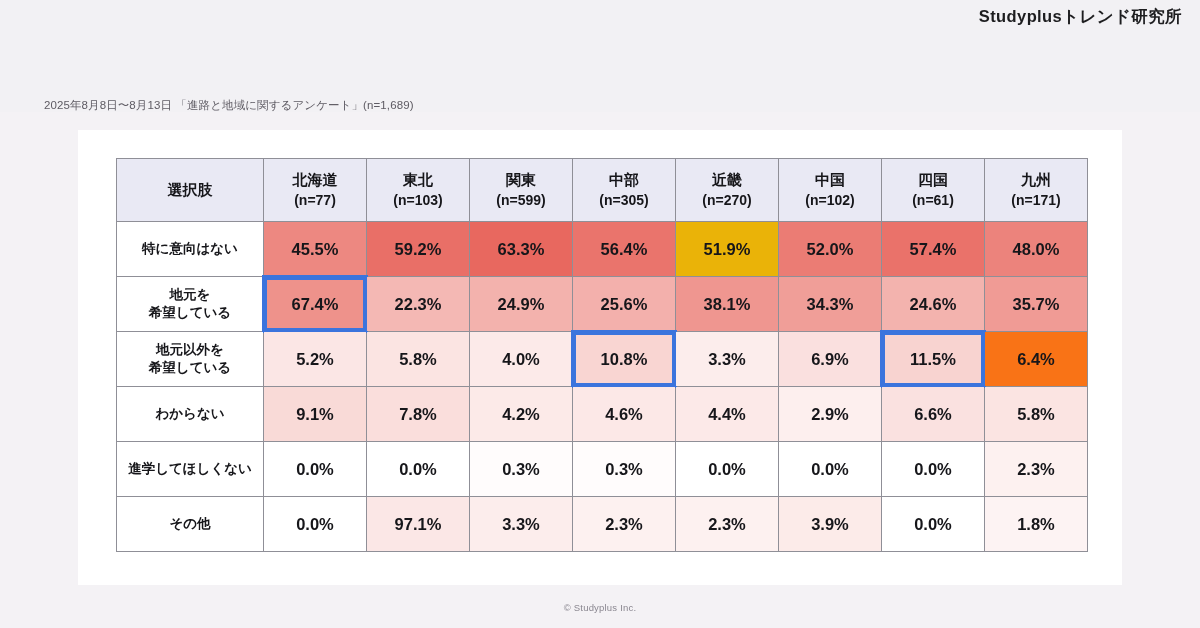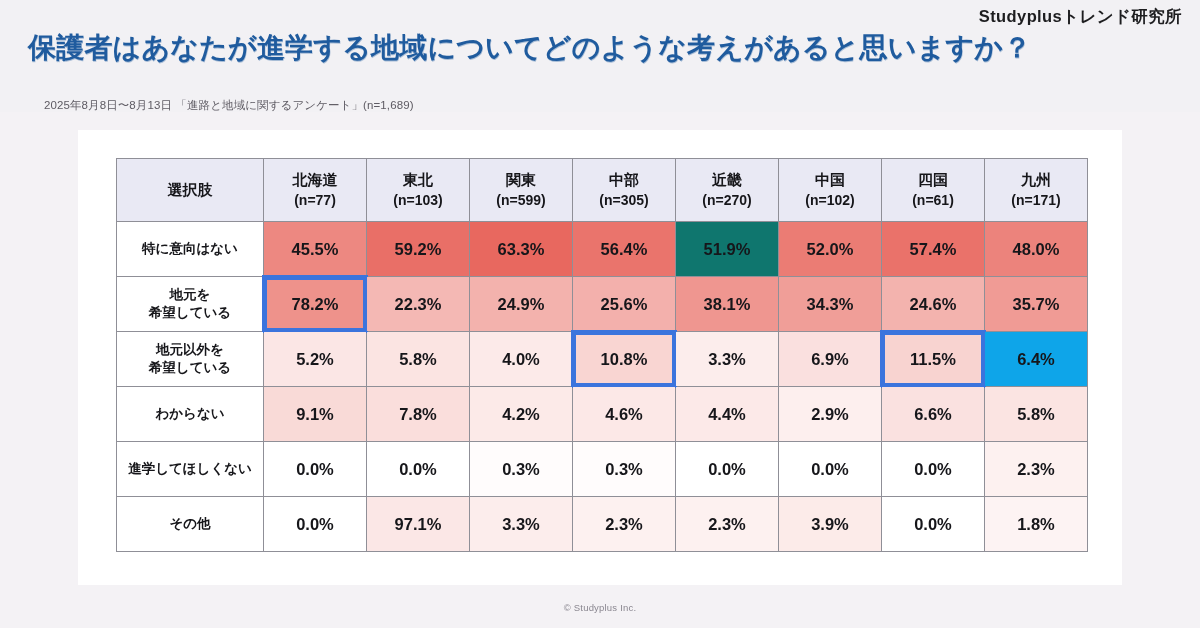--- a/index.html
+++ b/index.html
@@ -133,21 +133,20 @@
     font-size: 9.5px;
     color: #8a8790;
     letter-spacing: 0.2px;
   }
 </style>
 </head>
 <body>
 
 <div class="header-band">
   <div class="brand">Studyplusトレンド研究所</div>
-  <div class="page-title">保護者はあなたが進学する地域についてどのような考えがあると思いますか？</div>
   <div class="page-subtitle">2025年8月8日〜8月13日 「進路と地域に関するアンケート」(n=1,689)</div>
 </div>
 
 <div class="card">
   <div class="table-wrap">
     <table class="heat">
       <thead>
         <tr>
           <th class="corner-head">選択肢</th>
         <th class="col-head"><span>北海道</span><span class="head-n">(n=77)</span></th>
@@ -160,46 +159,46 @@
             <th class="col-head"><span>九州</span><span class="head-n">(n=171)</span></th>
           </tr>
       </thead>
       <tbody>
           <tr>
             <td class="rowlabel"><span>特に意向はない</span></td>
             <td class="val" style="background: rgb(237, 136, 129);">45.5%</td>
             <td class="val" style="background: rgb(233, 111, 103);">59.2%</td>
             <td class="val" style="background: rgb(232, 104, 95);">63.3%</td>
             <td class="val" style="background: rgb(234, 116, 108);">56.4%</td>
-            <td class="val" style="background: #0f766e; margin-top: 28px;">51.9%</td>
+            <td class="val" style="background: #eab308; margin-top: 28px;">51.9%</td>
             <td class="val" style="background: rgb(235, 124, 116);">52.0%</td>
             <td class="val" style="background: rgb(234, 114, 106);">57.4%</td>
             <td class="val" style="background: rgb(236, 131, 124);">48.0%</td>
           </tr>
           <tr>
             <td class="rowlabel"><span>地元を</span><br><span>希望している</span></td>
-            <td class="val hl" style="background: rgb(238, 146, 139);">78.2%</td>
+            <td class="val hl" style="background: rgb(238, 146, 139);">67.4%</td>
             <td class="val" style="background: rgb(244, 184, 180);">22.3%</td>
             <td class="val" style="background: rgb(243, 178, 173);">24.9%</td>
             <td class="val" style="background: rgb(243, 176, 172);">25.6%</td>
             <td class="val" style="background: rgb(239, 150, 144);">38.1%</td>
             <td class="val" style="background: rgb(240, 158, 152);">34.3%</td>
             <td class="val" style="background: rgb(243, 179, 174);">24.6%</td>
             <td class="val" style="background: rgb(240, 155, 149);">35.7%</td>
           </tr>
           <tr>
             <td class="rowlabel"><span>地元以外を</span><br><span>希望している</span></td>
             <td class="val" style="background: rgb(251, 230, 229); margin-left: 25px;">5.2%</td>
             <td class="val" style="background: rgb(251, 228, 226);">5.8%</td>
             <td class="val" style="background: rgb(252, 234, 233);">4.0%</td>
             <td class="val hl" style="background: rgb(249, 213, 210); margin-left: 28px;">10.8%</td>
             <td class="val" style="background: rgb(252, 237, 236);">3.3%</td>
             <td class="val" style="background: rgb(250, 224, 223);">6.9%</td>
             <td class="val hl" style="background: rgb(248, 211, 208);">11.5%</td>
-            <td class="val" style="background: #0ea5e9;">6.4%</td>
+            <td class="val" style="background: #f97316;">6.4%</td>
           </tr>
           <tr>
             <td class="rowlabel"><span>わからない</span></td>
             <td class="val" style="background: rgb(249, 218, 215);">9.1%</td>
             <td class="val" style="background: rgb(250, 222, 220);">7.8%</td>
             <td class="val" style="background: rgb(252, 234, 232);">4.2%</td>
             <td class="val" style="background: rgb(252, 232, 231);">4.6%</td>
             <td class="val" style="background: rgb(252, 233, 232);">4.4%</td>
             <td class="val" style="background: rgb(253, 239, 238);">2.9%</td>
             <td class="val" style="background: rgb(250, 225, 224);">6.6%</td>

